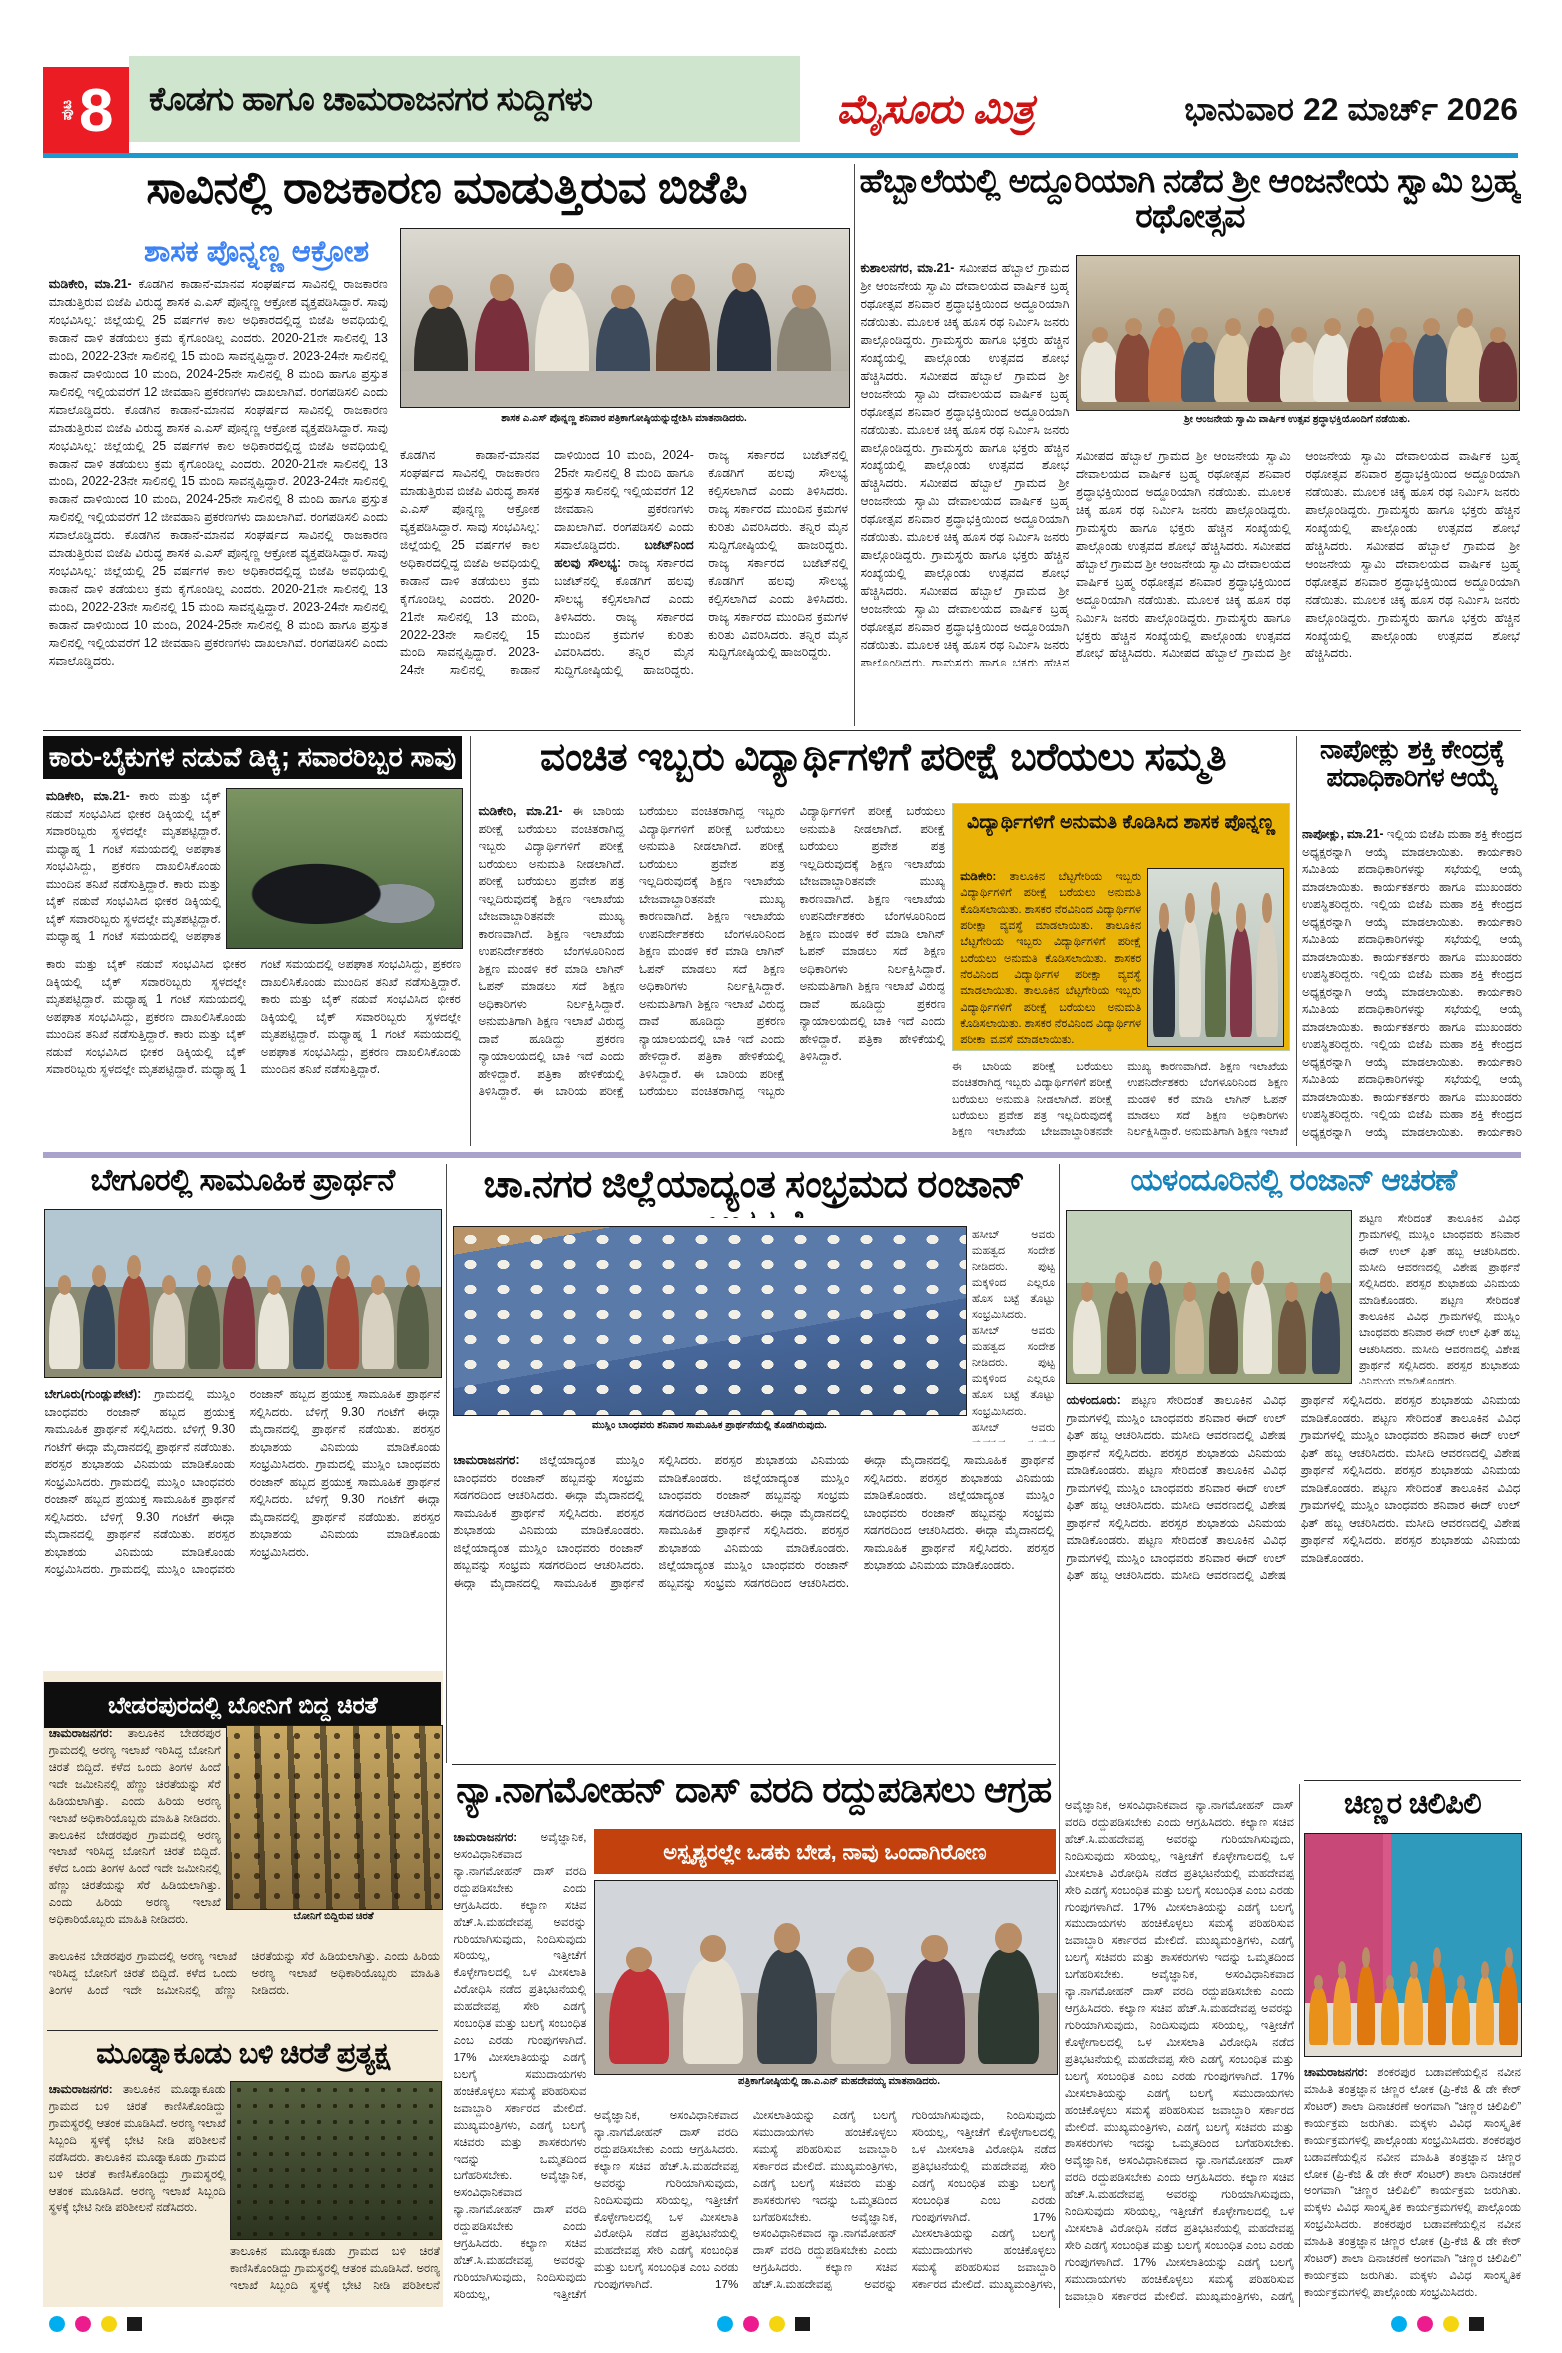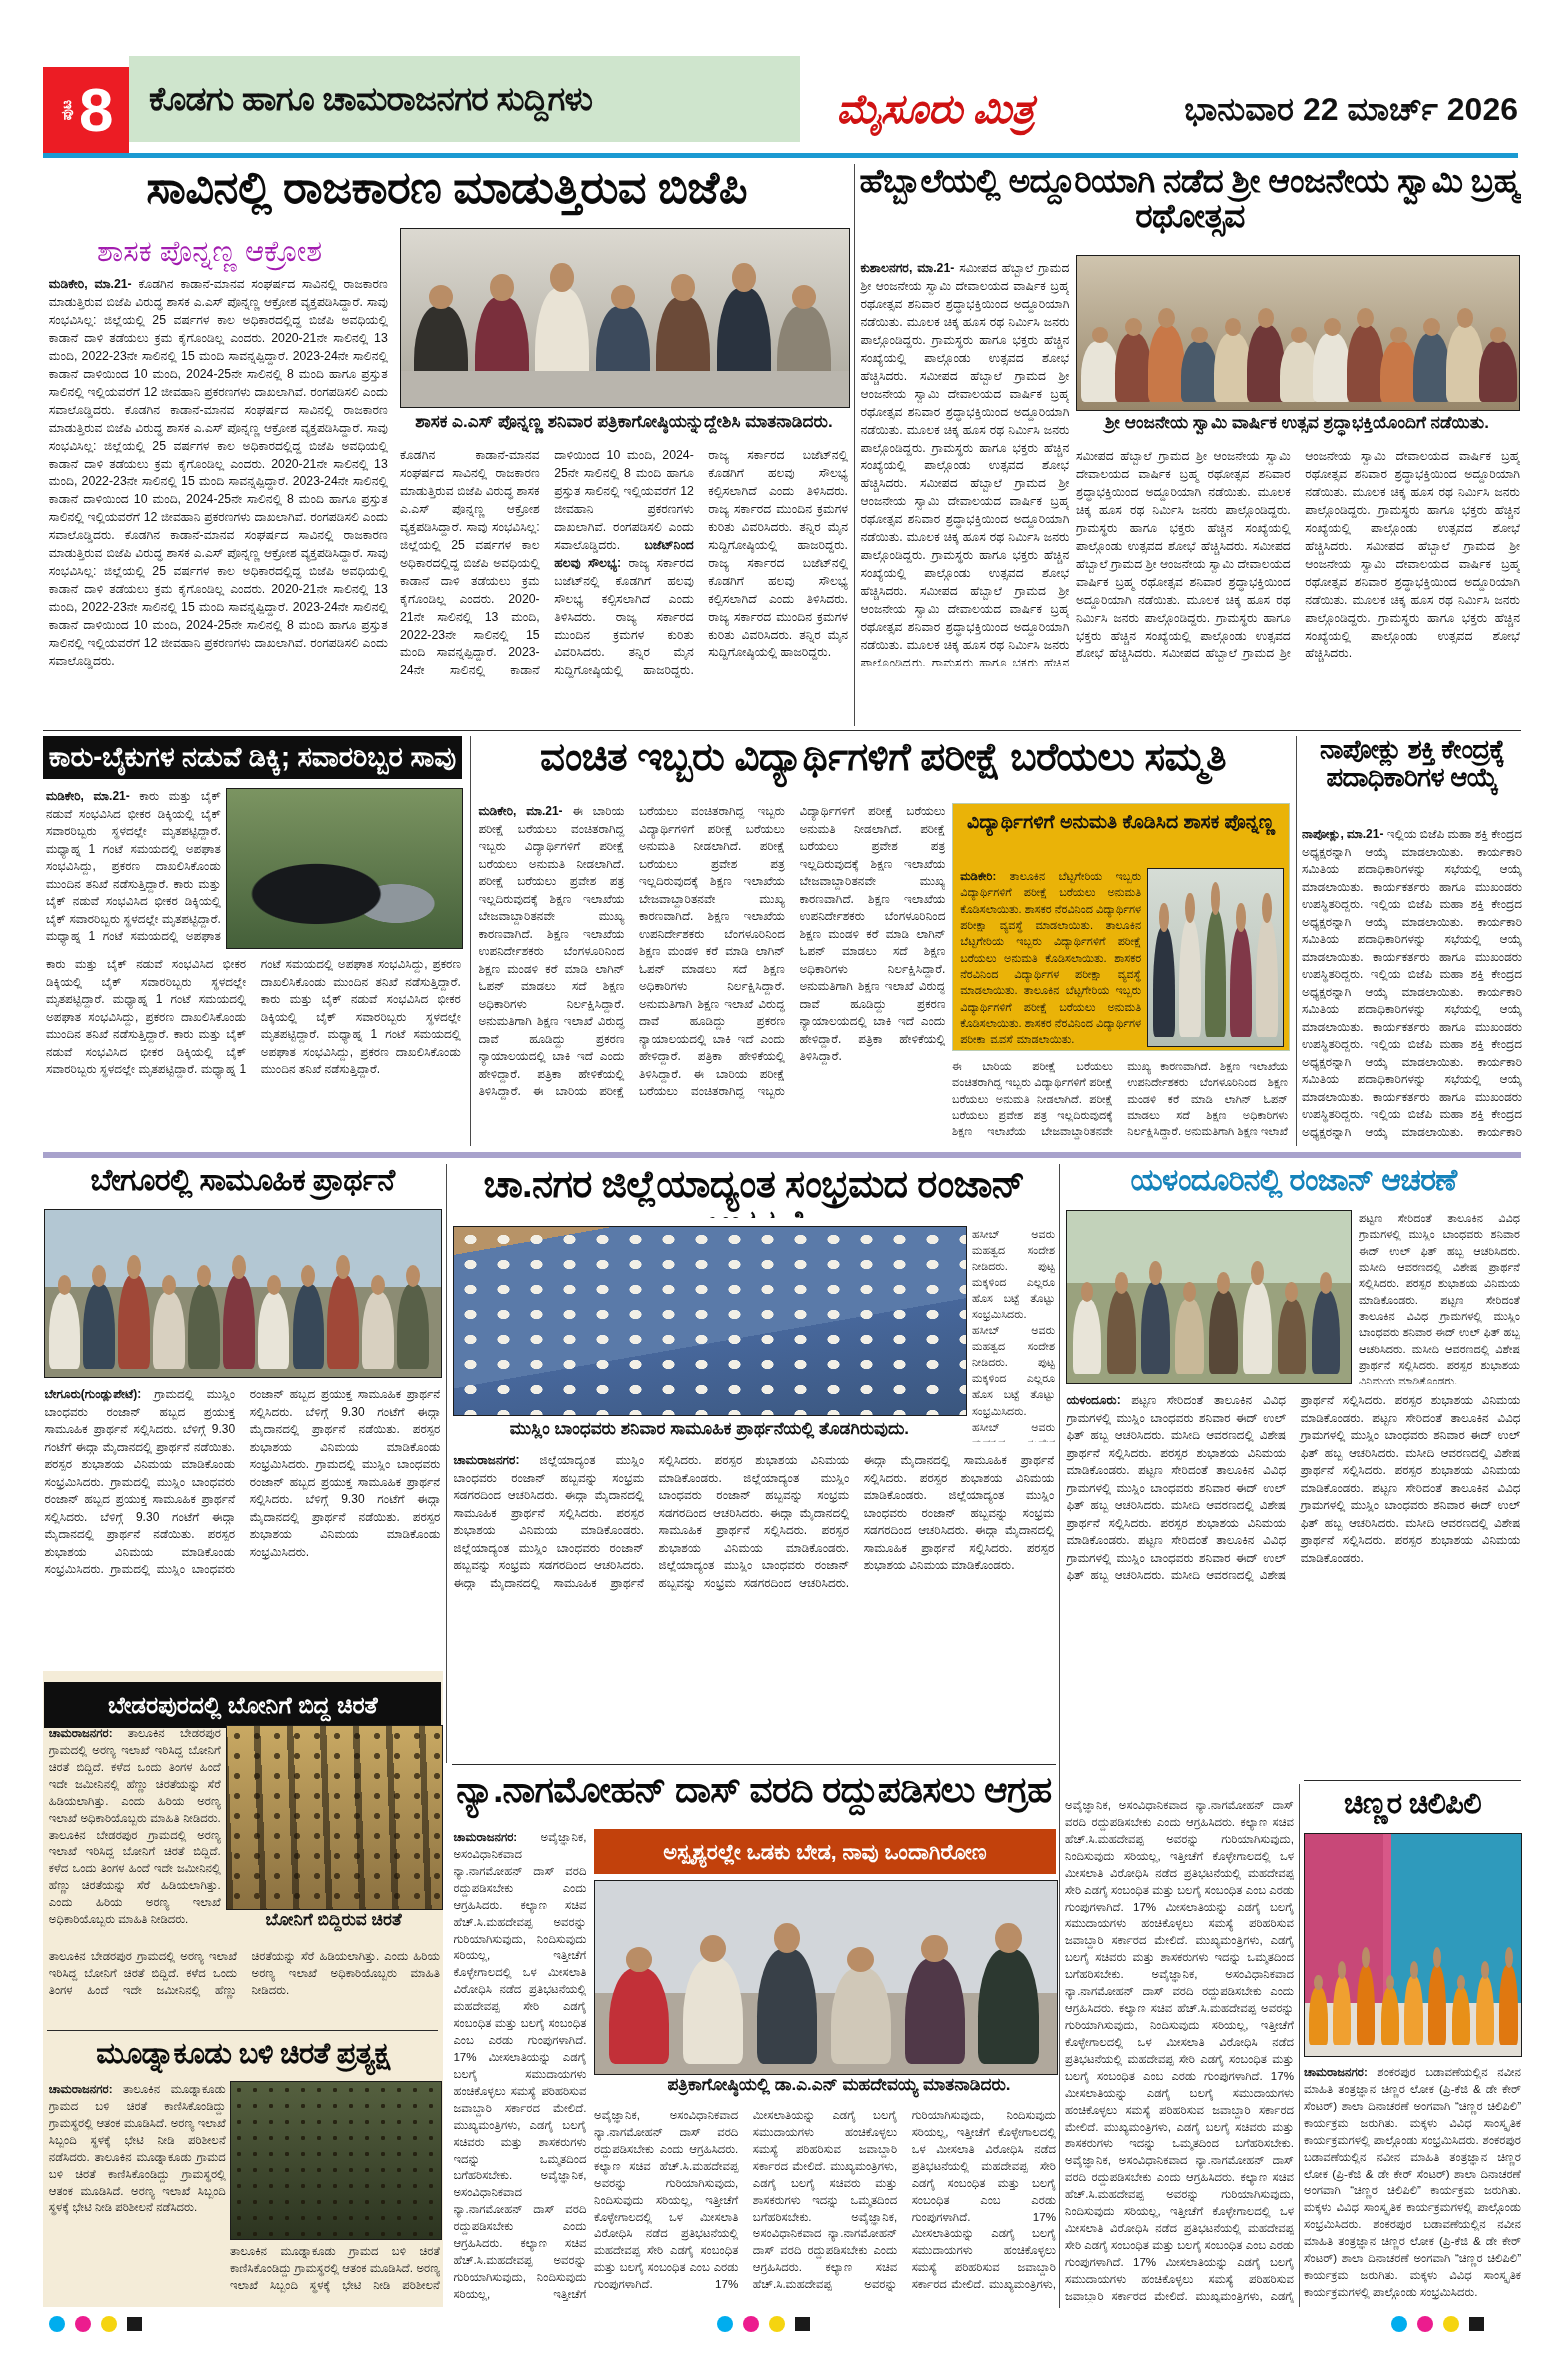--- a/index.html
+++ b/index.html
@@ -1,27 +1,27 @@
 <!DOCTYPE html>
 <html style="font-size:11.6px"><head>
 <meta charset="utf-8">
 <style>
   html,body{margin:0;padding:0;background:#e8e8e8}
   .page{position:relative;width:1562px;height:2354px;background:#fff;margin:0 auto;
         font-family:"Liberation Sans","DejaVu Sans",sans-serif;color:#121212;overflow:hidden}
   .abs{position:absolute}
   .hl{font-weight:800;color:#0b0b0b;line-height:1.06;text-align:center;letter-spacing:-0.7px;overflow:hidden}
-  .kick{color:#a21caf;font-weight:400;text-align:center}
+  .kick{color:#3b82f6;font-weight:700;text-align:right}
   .banner{background:#0e0e0e;color:#fff;font-weight:800;display:flex;align-items:center;justify-content:center;overflow:hidden}
   .bluehl{color:#1583bb}
   .bodytxt{font-size:12.3px;line-height:1.46;text-align:justify;overflow:hidden}
   .cols2{column-count:2;column-gap:14.5px}
   .cols3{column-count:3;column-gap:14.5px}
   .dl{font-weight:800}
-  .cap{font-weight:800;font-size:17px;text-align:center;line-height:1.15;overflow:hidden}
+  .cap{font-weight:800;font-size:10px;text-align:center;line-height:1.15;overflow:hidden}
   .photo{position:absolute;border:0.7px solid #1c1c1c;overflow:hidden}
   .person{position:absolute;bottom:5%;border-radius:42% 42% 10% 10%/58% 58% 10% 10%}
   .person::before{content:"";position:absolute;top:-22%;left:28%;width:44%;height:26%;border-radius:50%;background:#b98d66}
   .vdiv{position:absolute;width:0.7px;background:#4a4a4a}
   .hdiv{position:absolute;height:1.4px;background:#2a2a2a}
   .pgbox{background:#ec1c24;color:#fff;display:flex;align-items:center;justify-content:center;gap:4.3px}
   .pgword{writing-mode:vertical-rl;transform:rotate(180deg);font-size:13.8px;font-weight:700}
   .pgnum{font-size:62px;font-weight:800;line-height:1}
   .band{background:#cfe5cd;display:flex;align-items:center;padding-left:20px;font-size:33px;font-weight:800;letter-spacing:-0.7px}
   .masthead{color:#cf1212;font-weight:800;font-style:italic;font-size:41px;display:flex;align-items:center;justify-content:center;letter-spacing:-0.7px}

